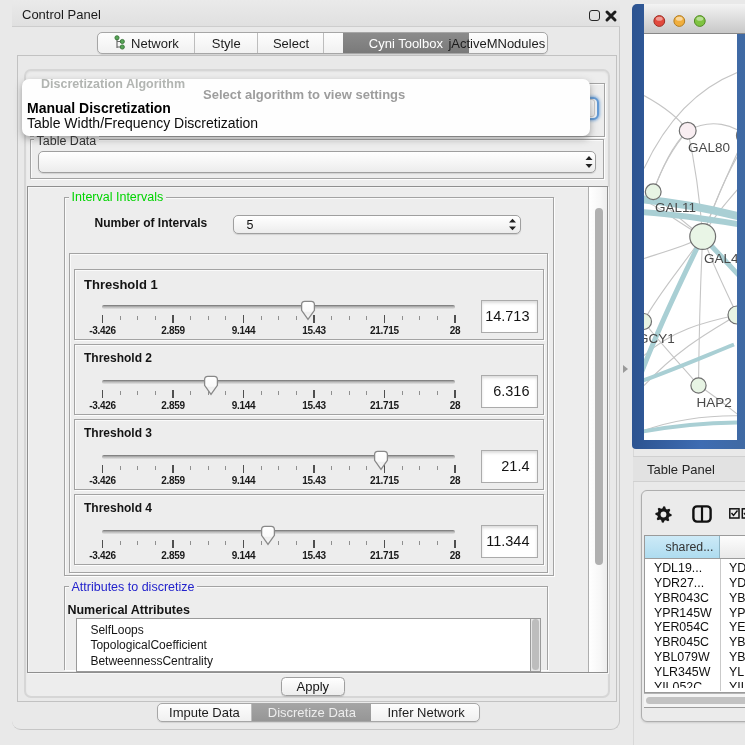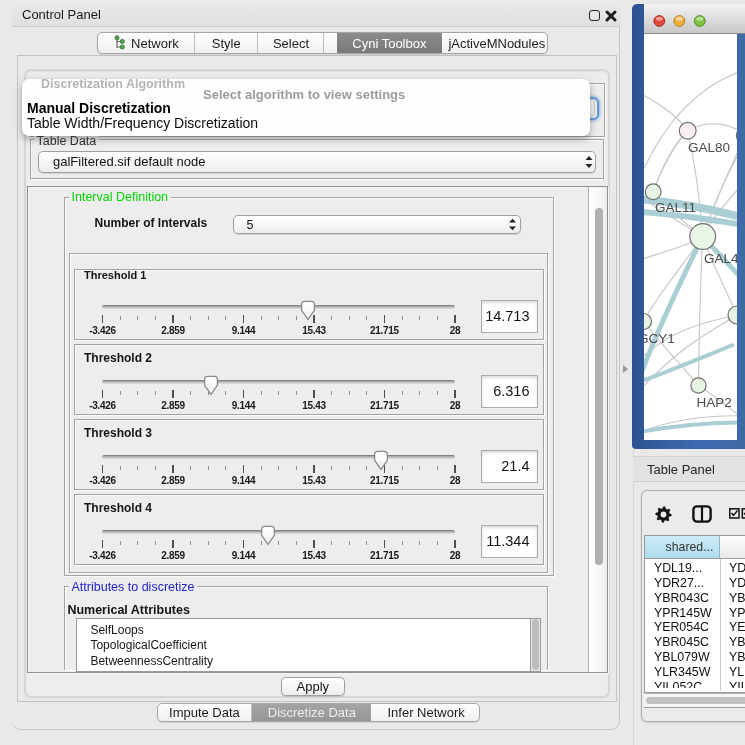--- a/index.html
+++ b/index.html
@@ -33,50 +33,49 @@
 <div class="abs" style="left:12px;top:69px;width:586px;height:629px;background:#ededed;border:2px solid #d6d6d6;border-radius:7px;box-shadow:inset 0 1px 2px rgba(0,0,0,.06);"></div>
 <div class="abs" style="left:84.9px;top:32px;width:450.8px;height:22px;border-radius:5px;border:1px solid #a6a6a6;background:linear-gradient(#fdfdfd,#f1f1f1);overflow:hidden;box-shadow:0 1px 1px rgba(0,0,0,.1);">
 <div class="seg" style="left:0.0px;width:97.0px;border-right:1px solid #bdbdbd;"><svg width="13" height="16" viewBox="0 0 13 16" style="margin-right:5px;">
           <path d="M4,3 L4,13 M4,6.5 L9,6.5 M4,12 L9,12" stroke="#6b6b6b" stroke-width="1.2" fill="none"></path>
           <circle cx="4" cy="2.8" r="2.1" fill="#57a557" stroke="#2e6b2e" stroke-width="0.8"></circle>
           <circle cx="9.3" cy="6.5" r="2.1" fill="#57a557" stroke="#2e6b2e" stroke-width="0.8"></circle>
           <circle cx="9.3" cy="12" r="2.1" fill="#57a557" stroke="#2e6b2e" stroke-width="0.8"></circle>
         </svg>Network</div>
 <div class="seg" style="left:97.0px;width:63.599999999999994px;border-right:1px solid #bdbdbd;">Style</div>
 <div class="seg" style="left:160.6px;width:66.0px;border-right:1px solid #bdbdbd;">Select</div>
-<div class="seg" style="left:239px;width:105px;background:linear-gradient(#8b8b8b,#7a7a7a);color:#fff;">Cyni Toolbox</div>
+<div class="seg" style="left:245px;width:126px;background:linear-gradient(#8b8b8b,#7a7a7a);color:#fff;">Cyni Toolbox</div>
 <div class="seg" style="left:347.0px;width:103.80000000000007px;">jActiveMNodules</div>
 </div>
 
 <div class="abs etch" style="left:17.5px;top:83px;width:575.5px;height:54px;"></div>
 
 <div class="abs" style="left:480px;top:96.5px;width:106.5px;height:23.5px;border-radius:6px;border:2.5px solid #639ad4;box-shadow:0 0 3px 1px rgba(109,160,216,.8);background:#eef1f4;"></div>
 <div class="abs" style="left:570px;top:99px;width:13px;height:18px;background:linear-gradient(#fbfbfb,#e8e8e8);border:1px solid #c9c9c9;border-radius:3px;"></div>
 
 <div class="abs etch" style="left:17.5px;top:138.7px;width:574.5px;height:40.3px;"></div>
 <div class="gtitle" style="left:21.5px;top:134.8px;font-size:12.5px;color:#2c2c2c;">Table Data</div>
 <div class="combo" style="left:26px;top:150.5px;width:558px;height:22px;"></div>
-<div class="abs" style="left:41px;top:154px;font-size:13px;color:#111;">galFiltered.sif default node</div>
 <svg class="abs" style="left:572px;top:154.5px;" width="10" height="14" viewBox="0 0 10 14">
       <path d="M1.5,5 L5,1 L8.5,5 Z M1.5,9 L5,13 L8.5,9 Z" fill="#222"></path>
     </svg>
 
 <div class="abs" style="left:15px;top:186px;width:581px;height:486.5px;border:1px solid #8f8f8f;box-shadow:inset 1px 1px 0 #f6f6f6, 1px 1px 0 #f6f6f6;background:#ededed;overflow:hidden;"></div>
 
 <div class="abs etch" style="left:52.3px;top:196.5px;width:489.7px;height:379px;"></div>
-<div class="gtitle" style="left:56.5px;top:191px;font-size:12.5px;color:#00d400;">Interval Definition</div>
+<div class="gtitle" style="left:56.5px;top:191px;font-size:12.5px;color:#00d400;">Interval Intervals</div>
 <div class="abs" style="left:82.5px;top:215.8px;font-size:12px;font-weight:bold;color:#141414;">Number of Intervals</div>
 <div class="combo" style="left:220.5px;top:215.3px;width:288.5px;height:18.3px;"></div>
 <div class="abs" style="left:234.5px;top:217.5px;font-size:12.5px;color:#111;">5</div>
 <svg class="abs" style="left:495.5px;top:218px;" width="9" height="13" viewBox="0 0 9 13">
       <path d="M1,4.6 L4.5,0.8 L8,4.6 Z M1,8.4 L4.5,12.2 L8,8.4 Z" fill="#222"></path>
     </svg>
 <div class="abs etch" style="left:57px;top:253px;width:478.5px;height:319.8px;"></div>
 <div class="abs etch" style="left:61.5px;top:269px;width:470px;height:71px;"></div>
-<div class="abs" style="left:72px;top:269px;font-size:11px;font-weight:bold;color:#141414;">Threshold 1</div>
+<div class="abs" style="left:72px;top:277px;font-size:13px;font-weight:bold;color:#141414;">Threshold 1</div>
 <div class="abs" style="left:90px;top:304.7px;width:353px;height:4.8px;border-radius:2.4px;background:linear-gradient(#6f6f6f,#b5b5b5 45%,#e3e3e3);"></div>
 <div class="tickmaj" style="left:89.75px;top:315.3px;height:7.6px;"></div>
 <div class="tickmin" style="left:107.62px;top:315.8px;height:3.9px;"></div>
 <div class="tickmin" style="left:125.25px;top:315.8px;height:3.9px;"></div>
 <div class="tickmin" style="left:142.88px;top:315.8px;height:3.9px;"></div>
 <div class="ticklab" style="left:68.50px;top:324.8px;">-3.426</div>
 <div class="tickmaj" style="left:160.25px;top:315.3px;height:7.6px;"></div>
 <div class="tickmin" style="left:178.12px;top:315.8px;height:3.9px;"></div>
 <div class="tickmin" style="left:195.75px;top:315.8px;height:3.9px;"></div>
 <div class="tickmin" style="left:213.38px;top:315.8px;height:3.9px;"></div>

